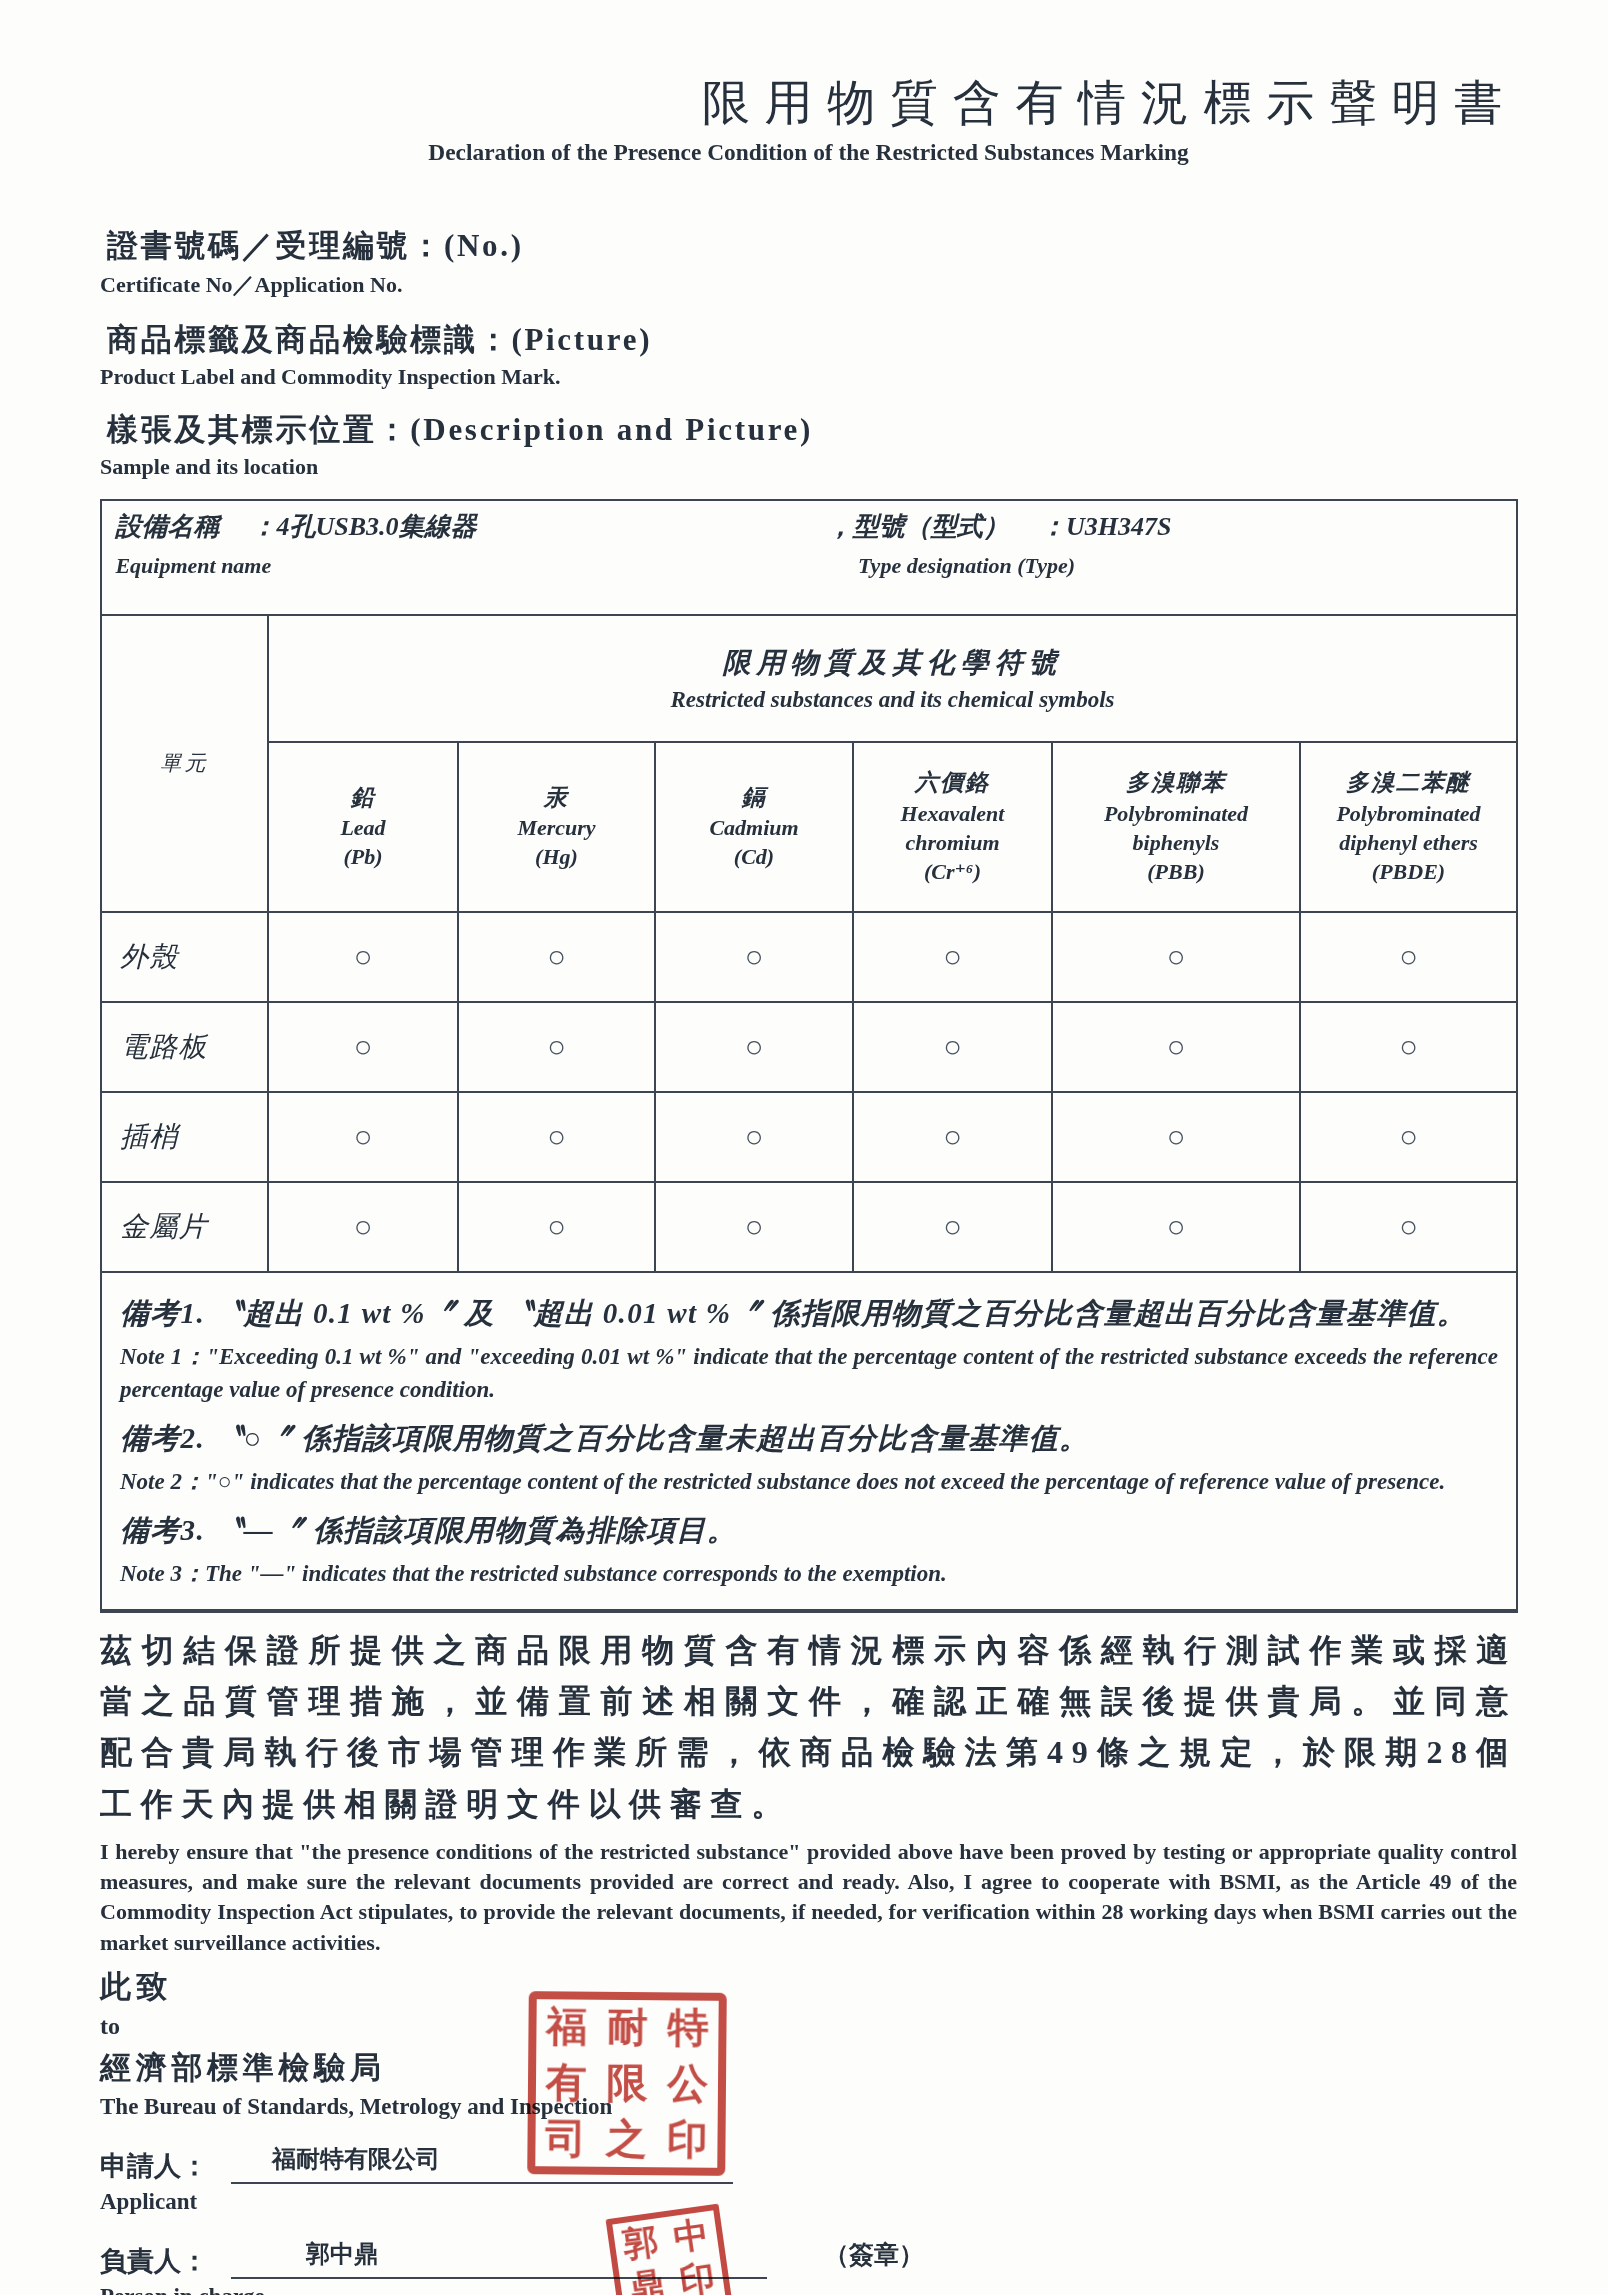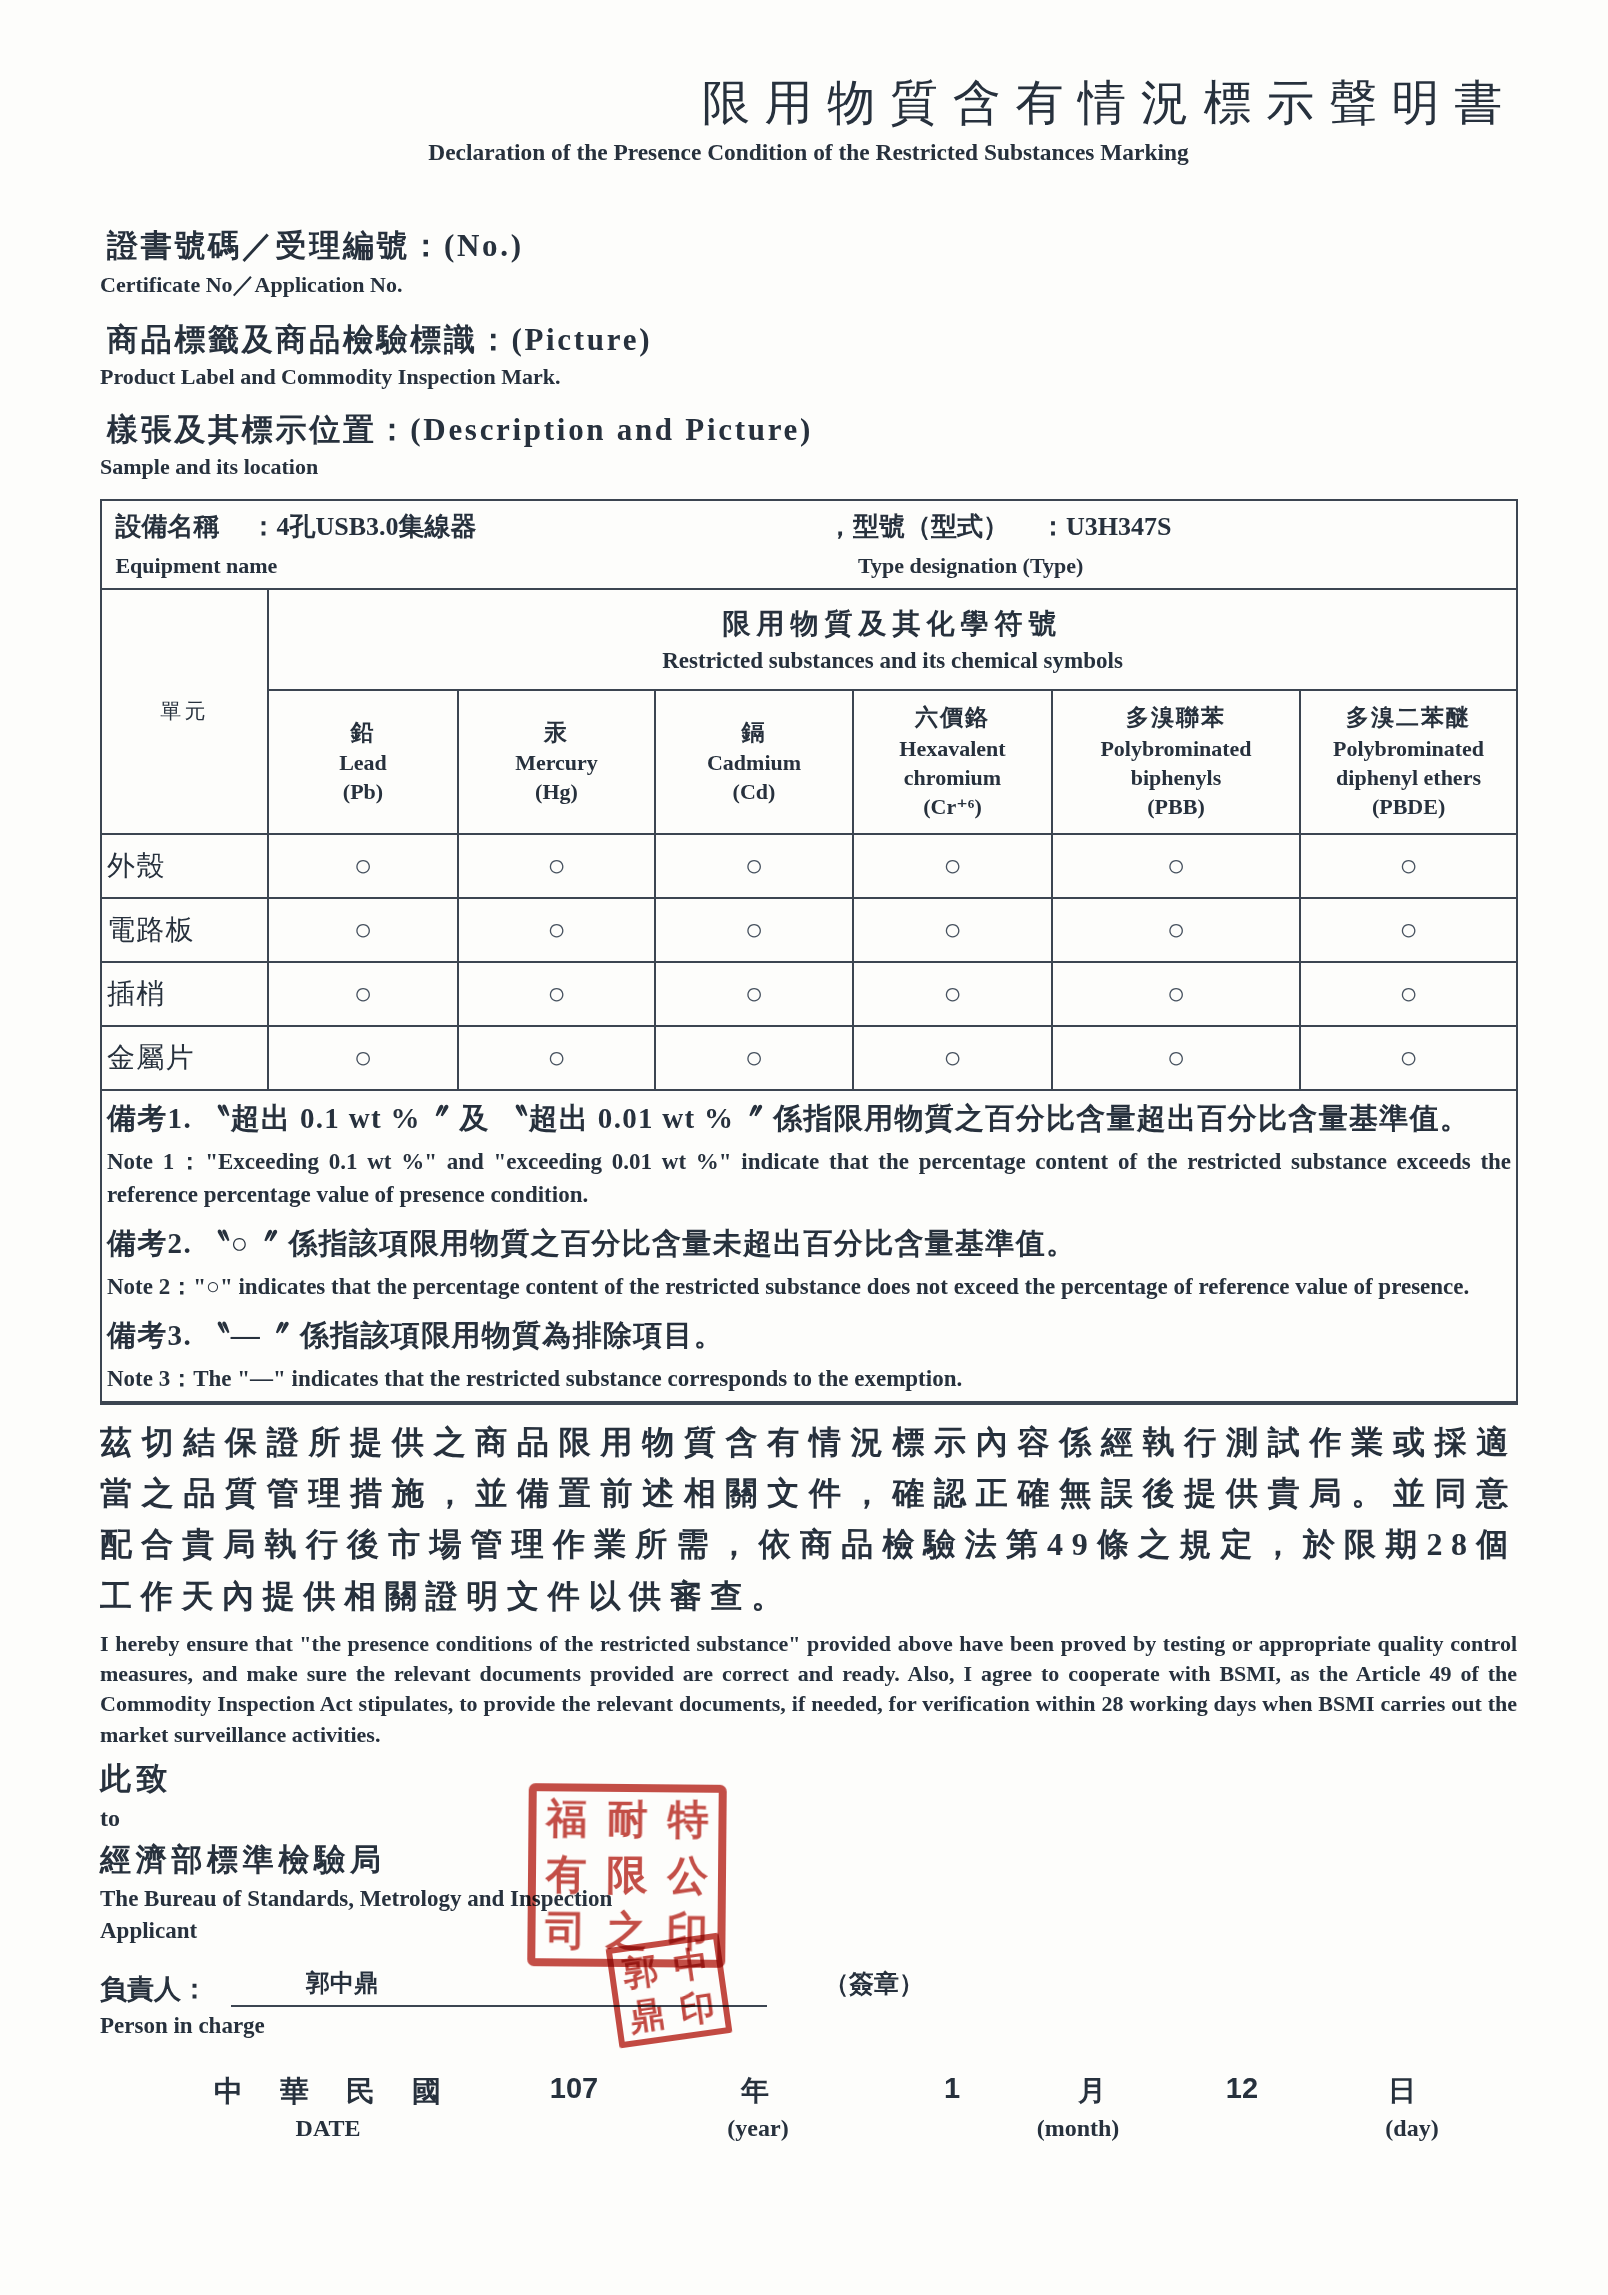--- a/index.html
+++ b/index.html
@@ -12,21 +12,21 @@
 
   .title-zh{margin:71px 0 0 0;text-align:right;font-size:48px;font-weight:400;letter-spacing:14.7px;text-indent:14.7px;}
   .title-en{margin-top:4px;text-align:center;font-size:23.4px;font-weight:700;}
 
   .fields{margin-top:59px;}
   .field{margin-bottom:18.7px;}
   .field-zh{font-size:31px;font-weight:700;letter-spacing:2.7px;padding-left:7px;}
   .field-en{font-size:22px;font-weight:700;margin-top:3.3px;}
 
   table.main{border-collapse:collapse;width:1417px;margin-top:10.7px;table-layout:fixed;}
-  table.main td,table.main th{border:2px solid #3c4551;padding:5px;font-weight:400;}
+  table.main td,table.main th{border:2px solid #3c4551;padding:18px;font-weight:400;font-style:italic;}
 
   .eq-cell{height:77px;position:relative;}
   .eq-left{position:absolute;left:13.4px;top:8px;}
   .eq-right{position:absolute;left:725px;top:8px;}
   .eq-line1{font-size:26px;font-weight:700;white-space:nowrap;}
   .eq-gap{display:inline-block;width:31px;}
   .eq-line2{font-size:22px;font-weight:700;margin-top:9.4px;}
   .eq-right .eq-line2{margin-left:31px;}
 
   .group-cell{height:89px;text-align:center;vertical-align:middle;}
@@ -234,20 +234,24 @@
         <span>特</span>
         <span>有</span>
         <span>限</span>
         <span>公</span>
         <span>司</span>
         <span>之</span>
         <span>印</span>
       </div>
     </div>
 
+    <div class="sig-row">
+      <span class="sig-label">申請人：</span>
+      <span class="sig-line"><span>福耐特有限公司</span></span>
+    </div>
     <div class="sig-en">Applicant</div>
 
     <div class="sig-row">
       <span class="sig-label">負責人：</span>
       <span class="sig-line person"><span>郭中鼎</span></span>
       <span class="sign-note">（簽章）</span>
       <div class="seal seal-b">
         <span>郭</span>
         <span>中</span>
         <span>鼎</span>

